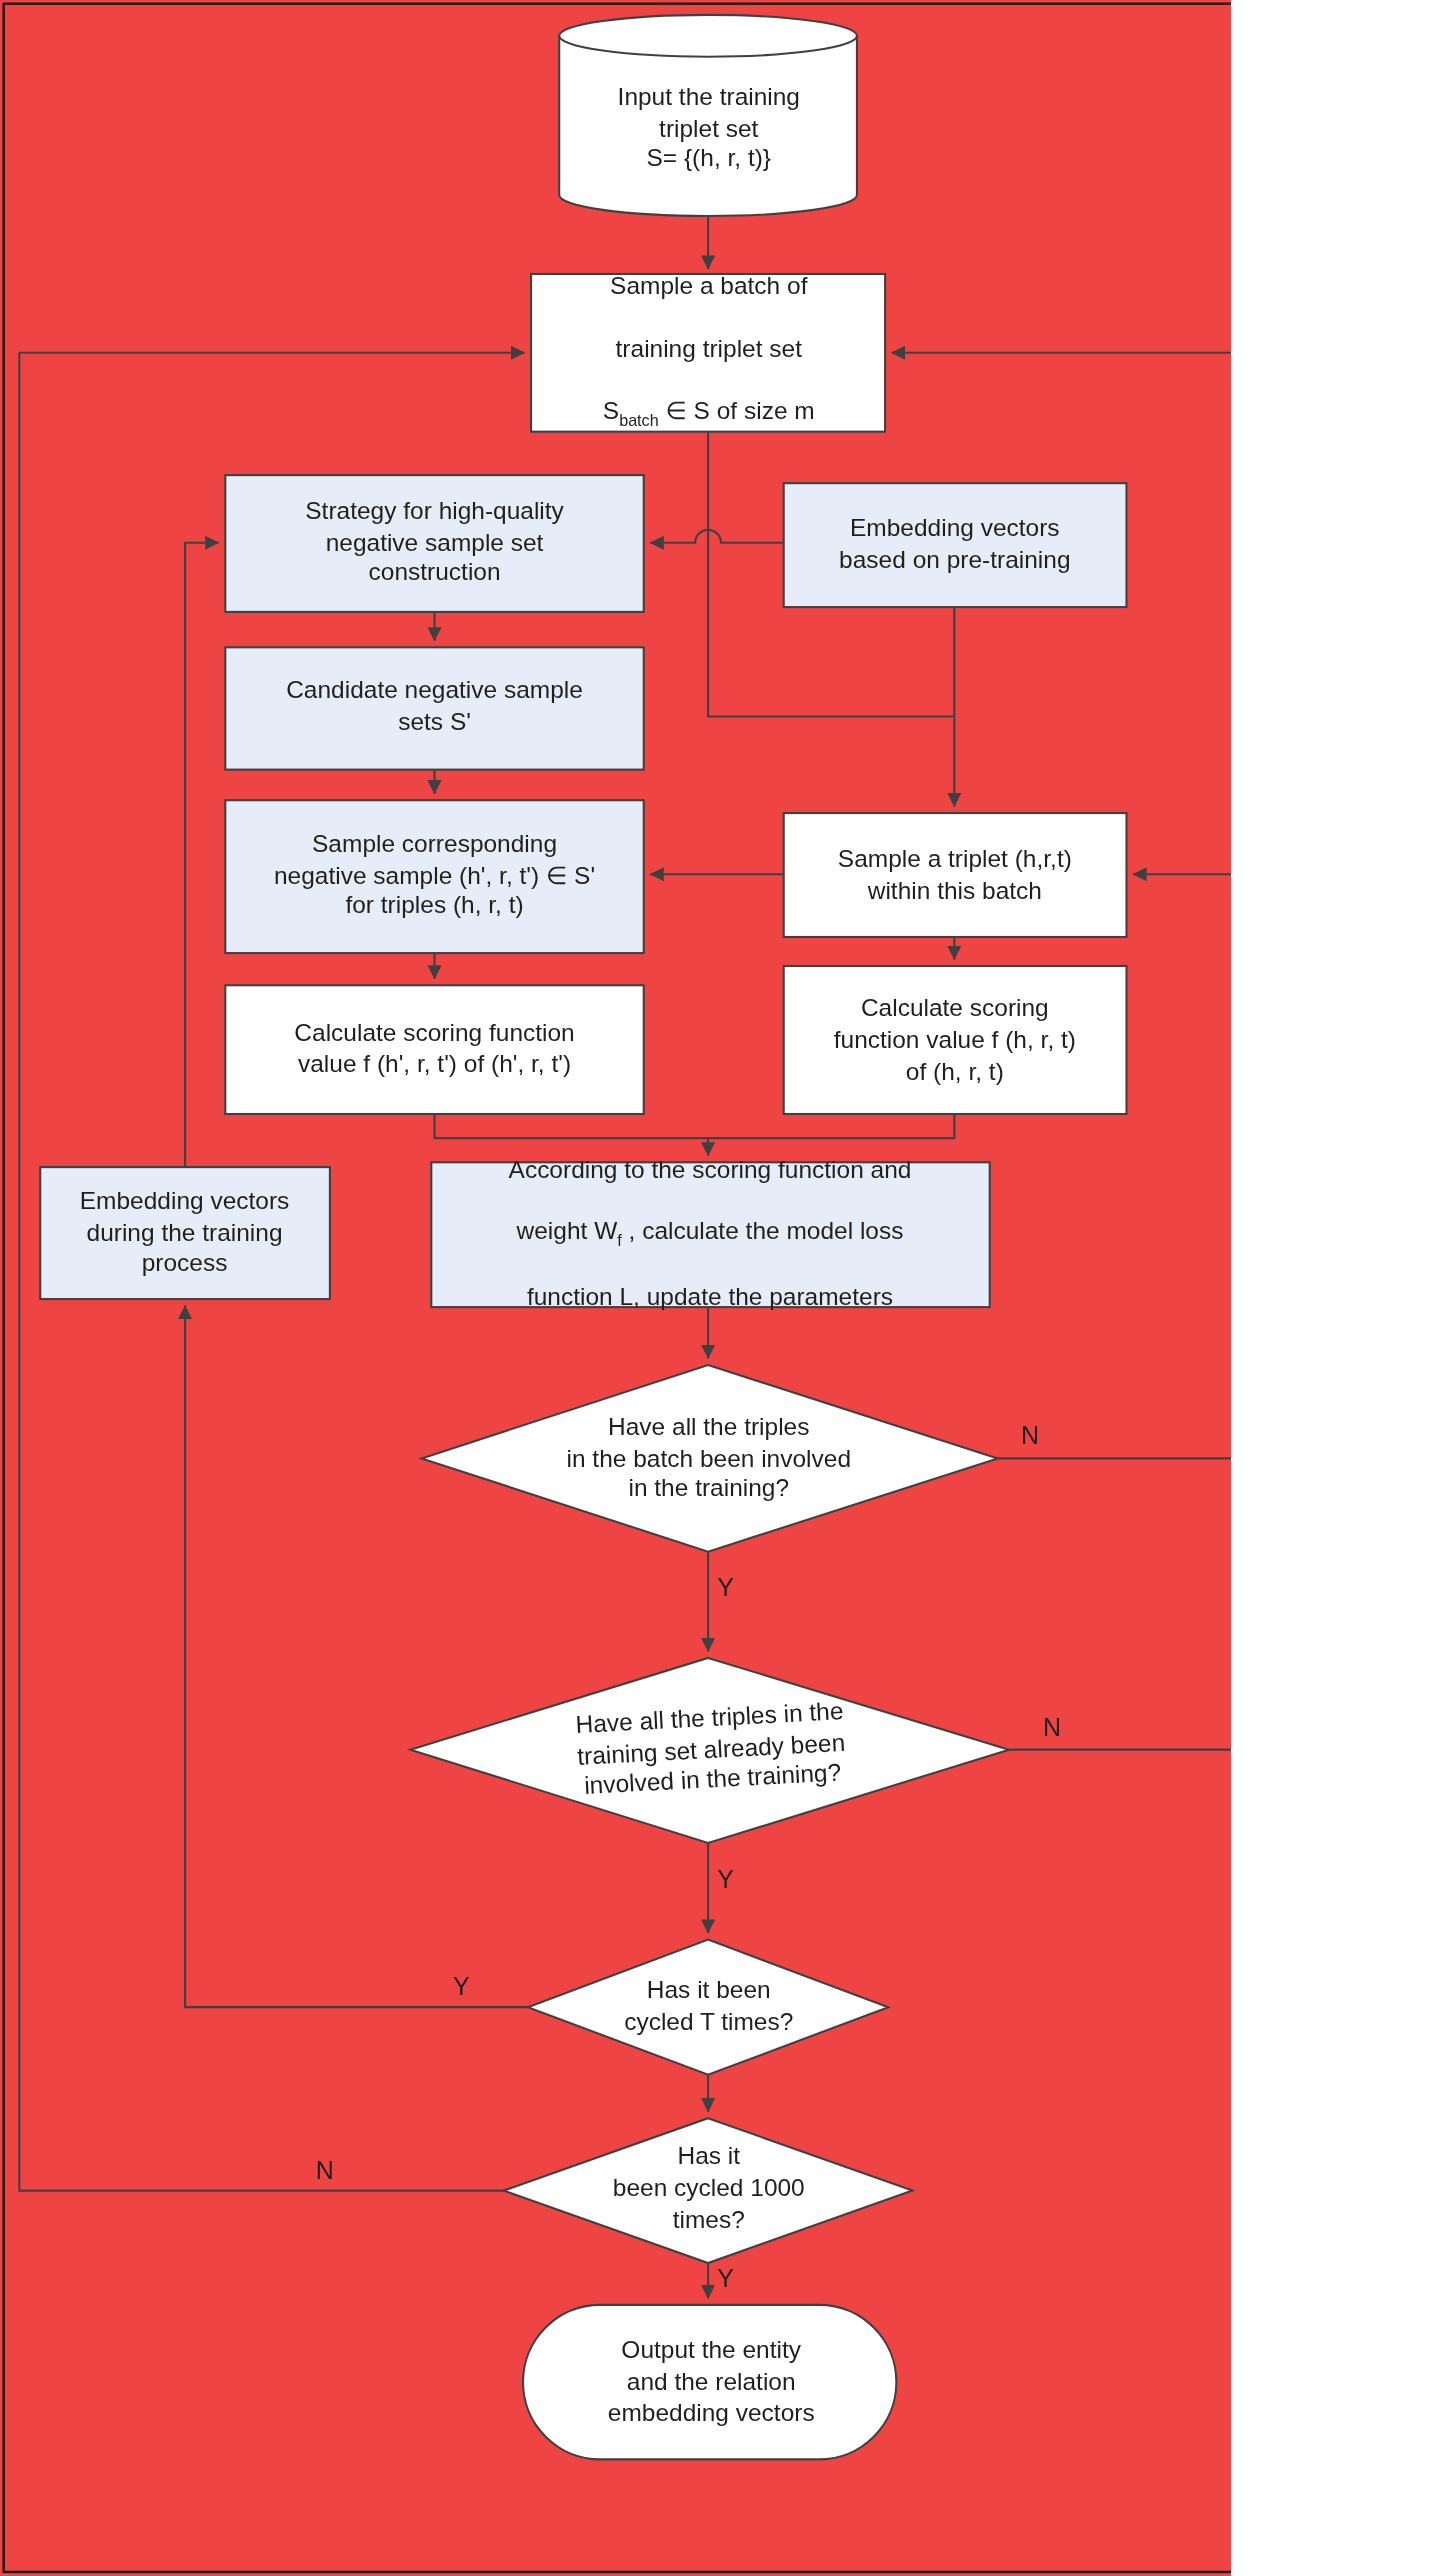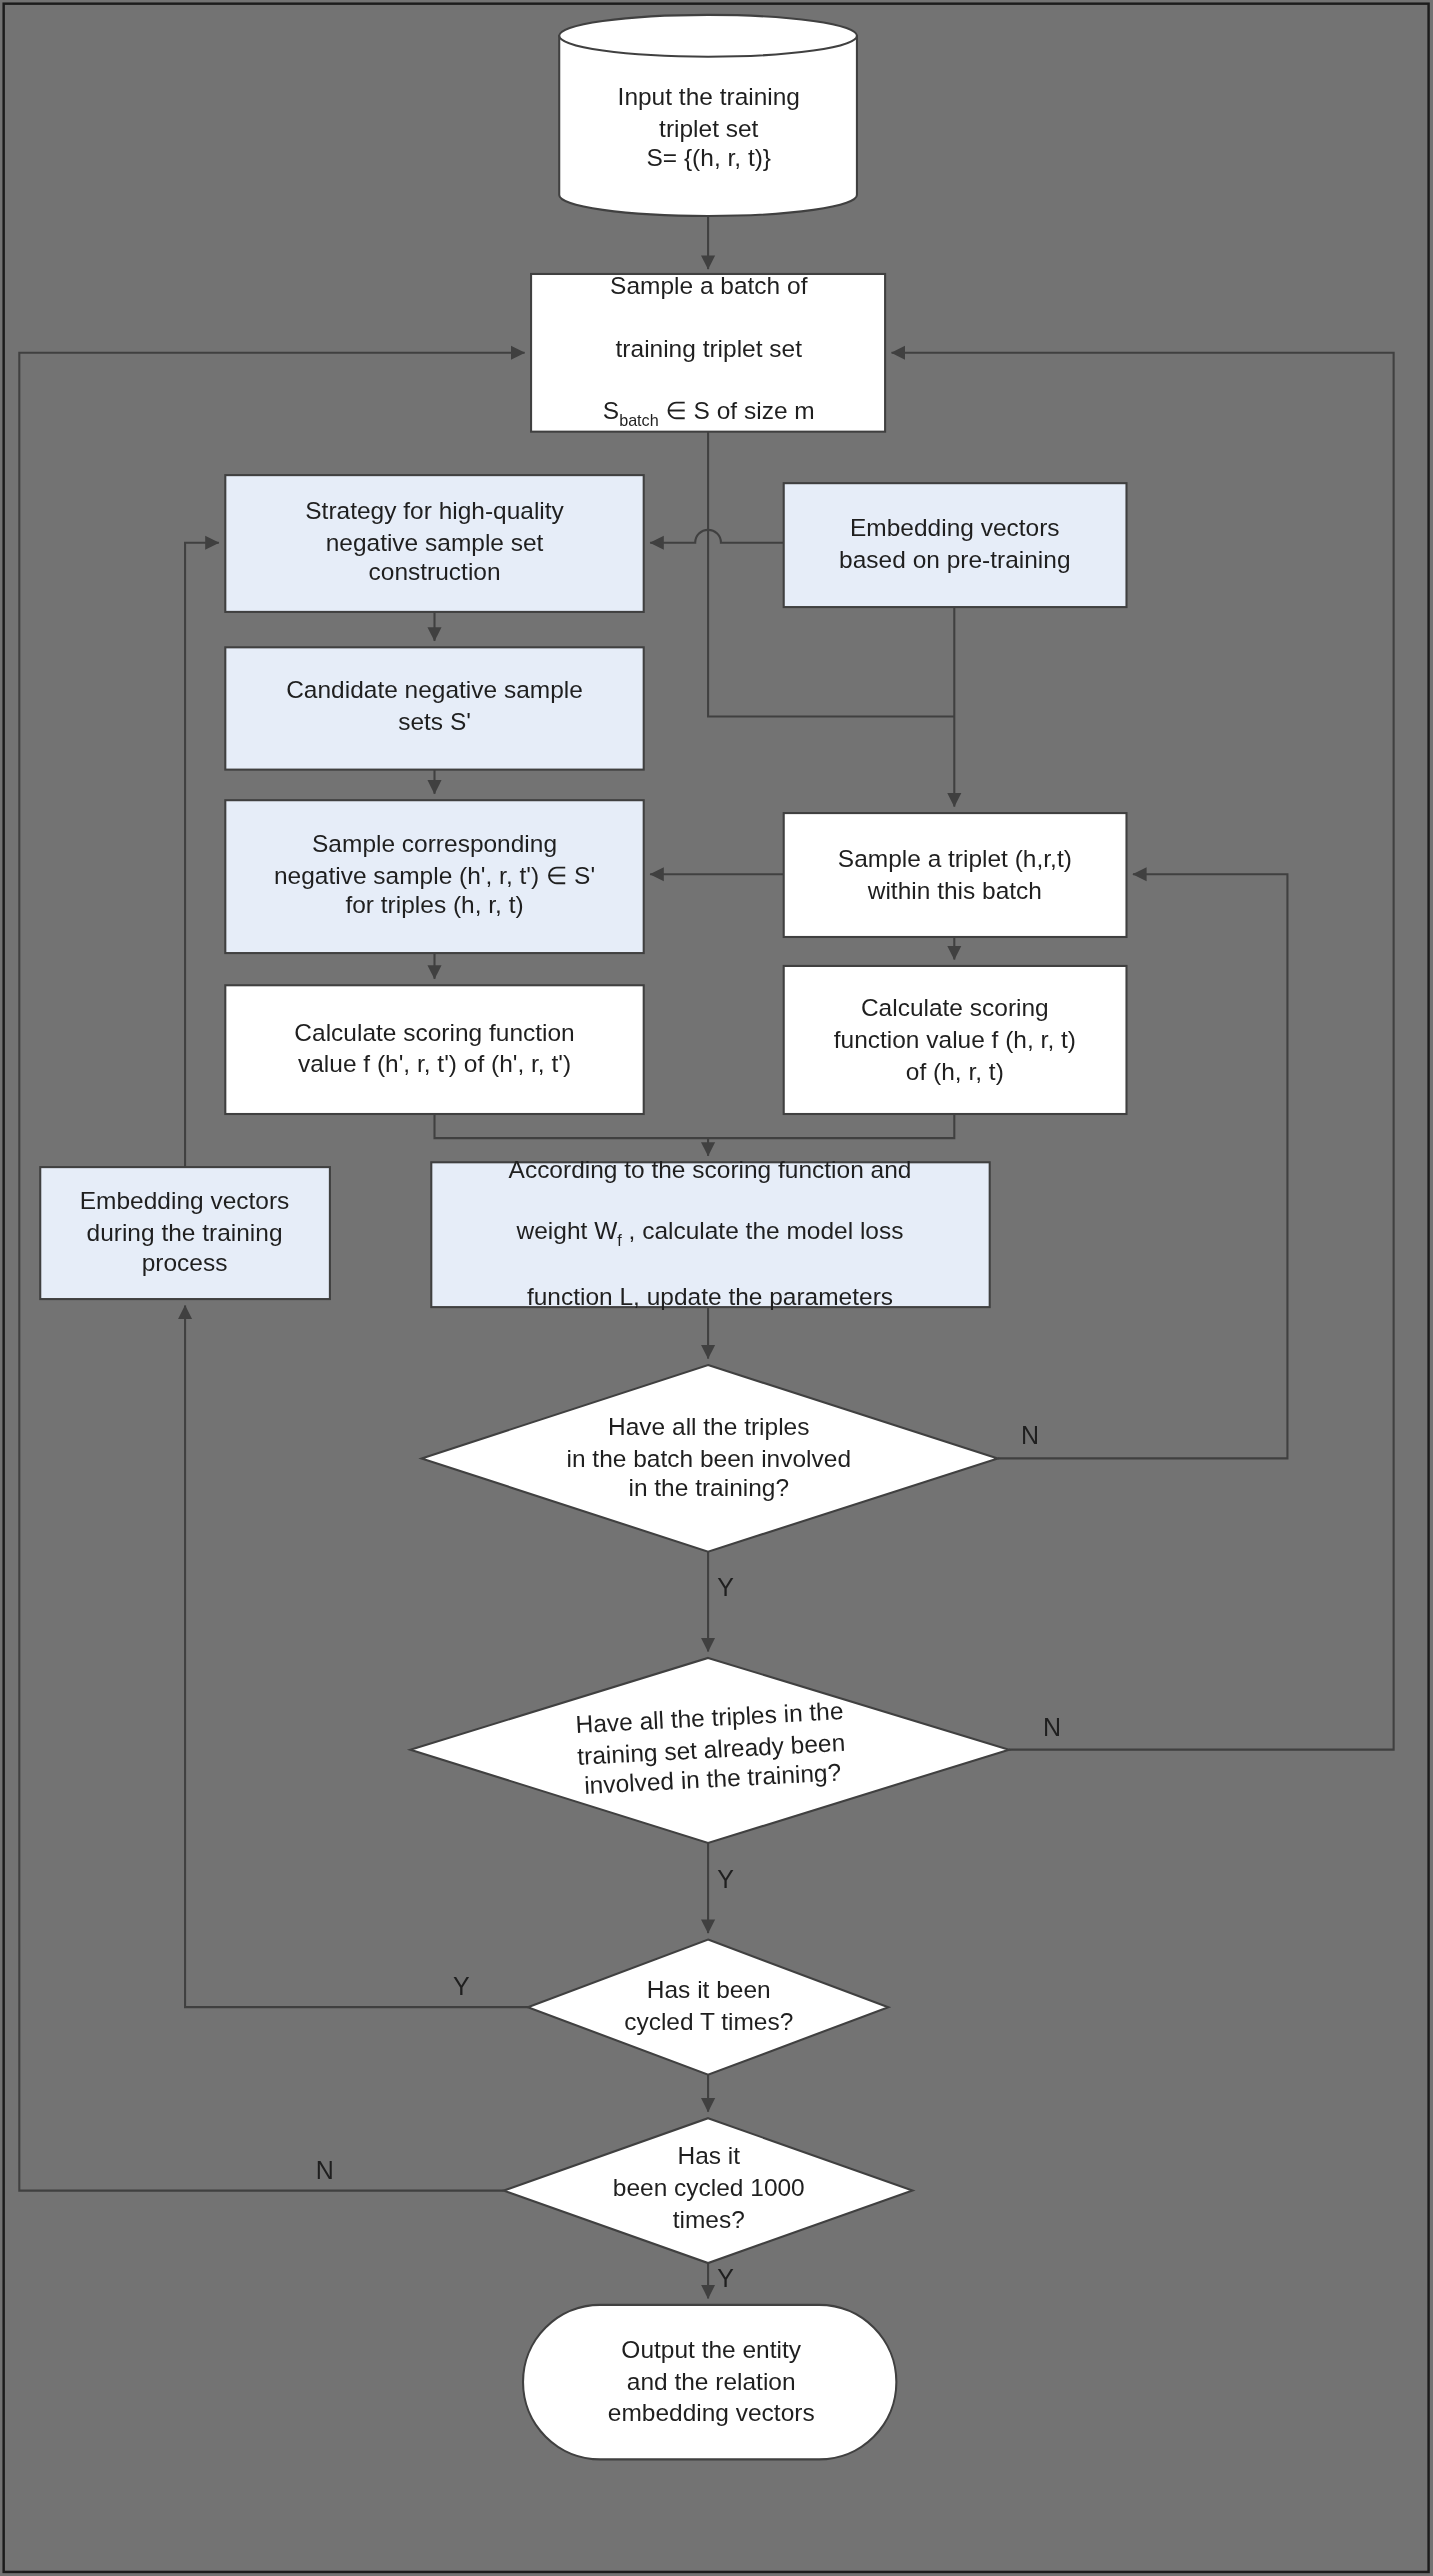--- a/index.html
+++ b/index.html
@@ -1,16 +1,16 @@
 <!DOCTYPE html>
 <html style="font-size:10.5px"><head>
 <meta charset="utf-8">
 <style>
   html,body{margin:0;padding:0;background:#ffffff;}
-  .viewport{position:relative;width:1433px;height:2576px;overflow:hidden;background:#737373;}
+  .viewport{position:relative;width:1231px;height:2576px;overflow:hidden;background:#ef4444;}
   .canvas{position:absolute;left:0;top:0;width:585px;height:1052px;
           transform:scale(2.4483);transform-origin:0 0;
           font-family:"Liberation Sans",sans-serif;color:#1f1f1f;}
   .frame{position:absolute;inset:0.7px;border:0.9px solid #1c1c1c;pointer-events:none;}
   svg.layer{position:absolute;left:0;top:0;width:585px;height:1052px;}
   .node-label{position:absolute;display:flex;align-items:center;justify-content:center;
               text-align:center;white-space:pre-line;font-size:10px;line-height:1.27;}
   .node-label .lines{width:100%;}
   .edge-label{position:absolute;font-size:10.2px;color:#1f1f1f;}
   sub{font-size:6.6px;}

